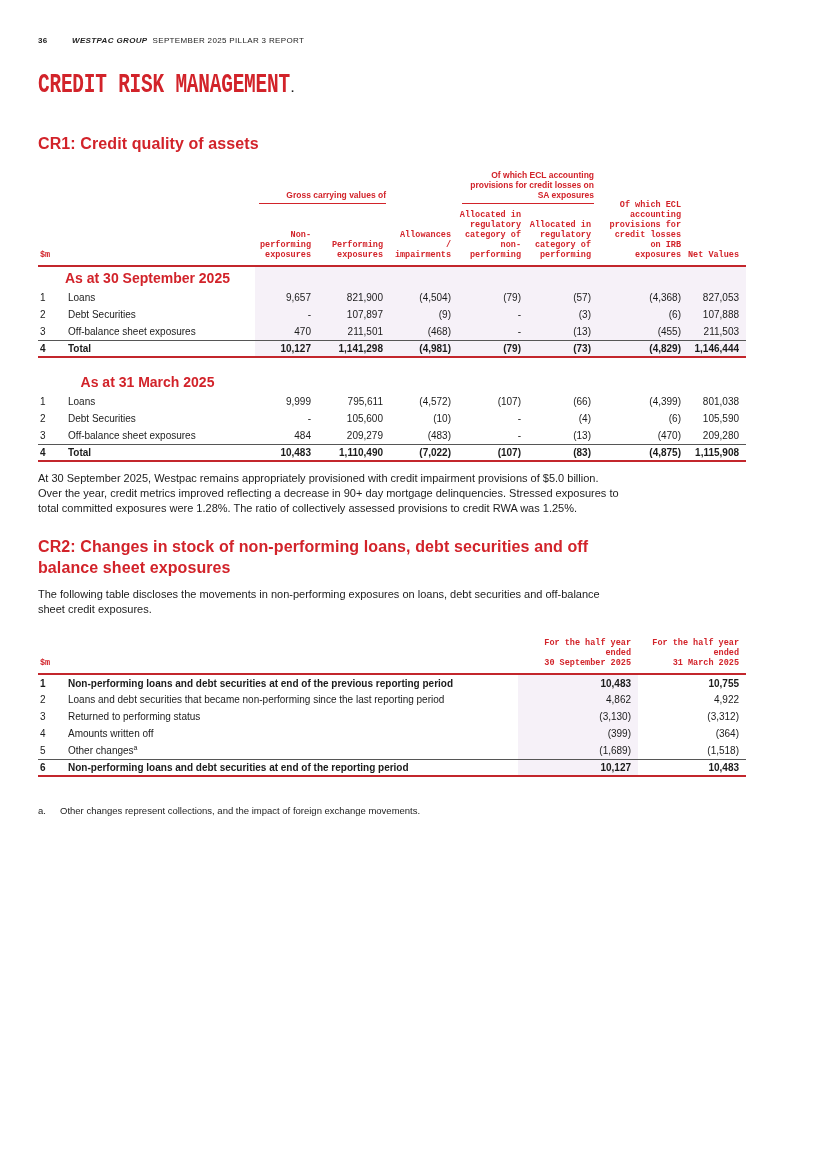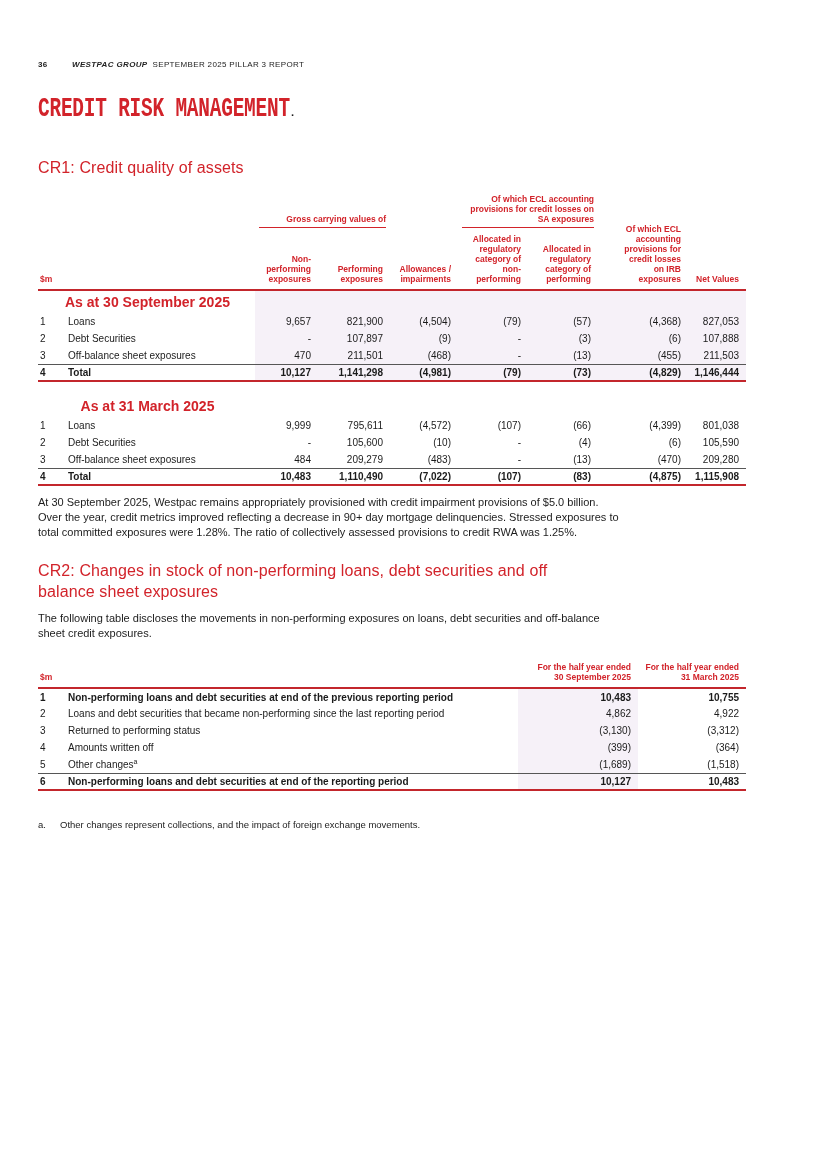--- a/index.html
+++ b/index.html
@@ -8,52 +8,52 @@
     --shade:#F6F1F8;
     --ink:#1B1B1B;
   }
   *{box-sizing:border-box;}
   html,body{margin:0;padding:0;}
   body{
     width:825px;height:1168px;background:#ffffff;
     font-family:"Liberation Sans",sans-serif;color:var(--ink);
     overflow:hidden;
   }
-  .page{padding:36px 48px 0 38px;margin-top:24px;}
+  .page{padding:36px 48px 0 38px;}
 
   
   .meta{display:flex;align-items:baseline;font-size:8px;letter-spacing:.35px;color:#232323;}
   .meta .pno{font-weight:bold;width:34px;}
   .meta .brand{font-weight:bold;font-style:italic;}
   .meta .report{margin-left:5px;}
 
   
   h1.doc-title{margin:27px 0 0 0;display:flex;align-items:baseline;color:var(--red);
     font-size:27px;line-height:27px;font-weight:bold;letter-spacing:-.3px;font-family:Liberation Mono, monospace;}
   .doc-title .t{display:inline-block;transform:scaleX(.72);transform-origin:left bottom;white-space:nowrap;}
   .doc-title .dot{color:#1b1b1b;font-size:11px;font-weight:bold;}
 
-  h2.sec-heading{color:var(--red);font-size:16px;line-height:21px;font-weight:normal;margin:30px 0 0 0;letter-spacing:.1px;}
+  h2.sec-heading{color:var(--red);font-size:16px;line-height:21px;font-weight:bold;margin:30px 0 0 0;letter-spacing:.1px;}
   h2.cr2-heading{margin-top:20px;}
   p.body{font-size:11px;line-height:15px;margin:9px 0 0 0;color:#1c1c1c;}
   .pre{white-space:pre-line;}
 
   table{border-collapse:collapse;table-layout:fixed;width:708px;}
   .cr1{margin-top:16px;}
   .cr2{margin-top:15px;}
 
   th{font-weight:bold;color:var(--red);font-size:8.5px;line-height:10px;
      vertical-align:bottom;text-align:right;padding:0 7px 0 0;}
   th.ghost{padding:0;}
   th.spanner{padding:0 4px;}
   .spantext{border-bottom:1px solid var(--red);padding:0 0 3px 0;}
   tr.cols th{padding-top:6px;padding-bottom:5px;}
   th.rspan{padding-bottom:5px;}
   th.unit{text-align:left;padding:0 0 5px 2px;}
-  th.bb{border-bottom:2px solid var(--rule-red);}
+  th.bb{border-bottom:2px solid var(--rule-red);font-family:Liberation Mono, monospace;}
 
   td{font-size:10px;height:17px;padding:0;color:var(--ink);}
   td.num{padding-left:2px;}
   td.val{text-align:right;padding-right:7px;}
   .shade{background:var(--shade);}
 
   tr.sechead td{height:23px;vertical-align:middle;}
   td.seclabel{color:var(--red);font-weight:bold;font-size:14px;padding-left:2px;text-align:center;}
   tr.total td{font-weight:bold;border-top:1.5px solid #565656;border-bottom:2px solid var(--rule-red);}
   tr.spacer td{height:13px;background:#fff;border:none;}

